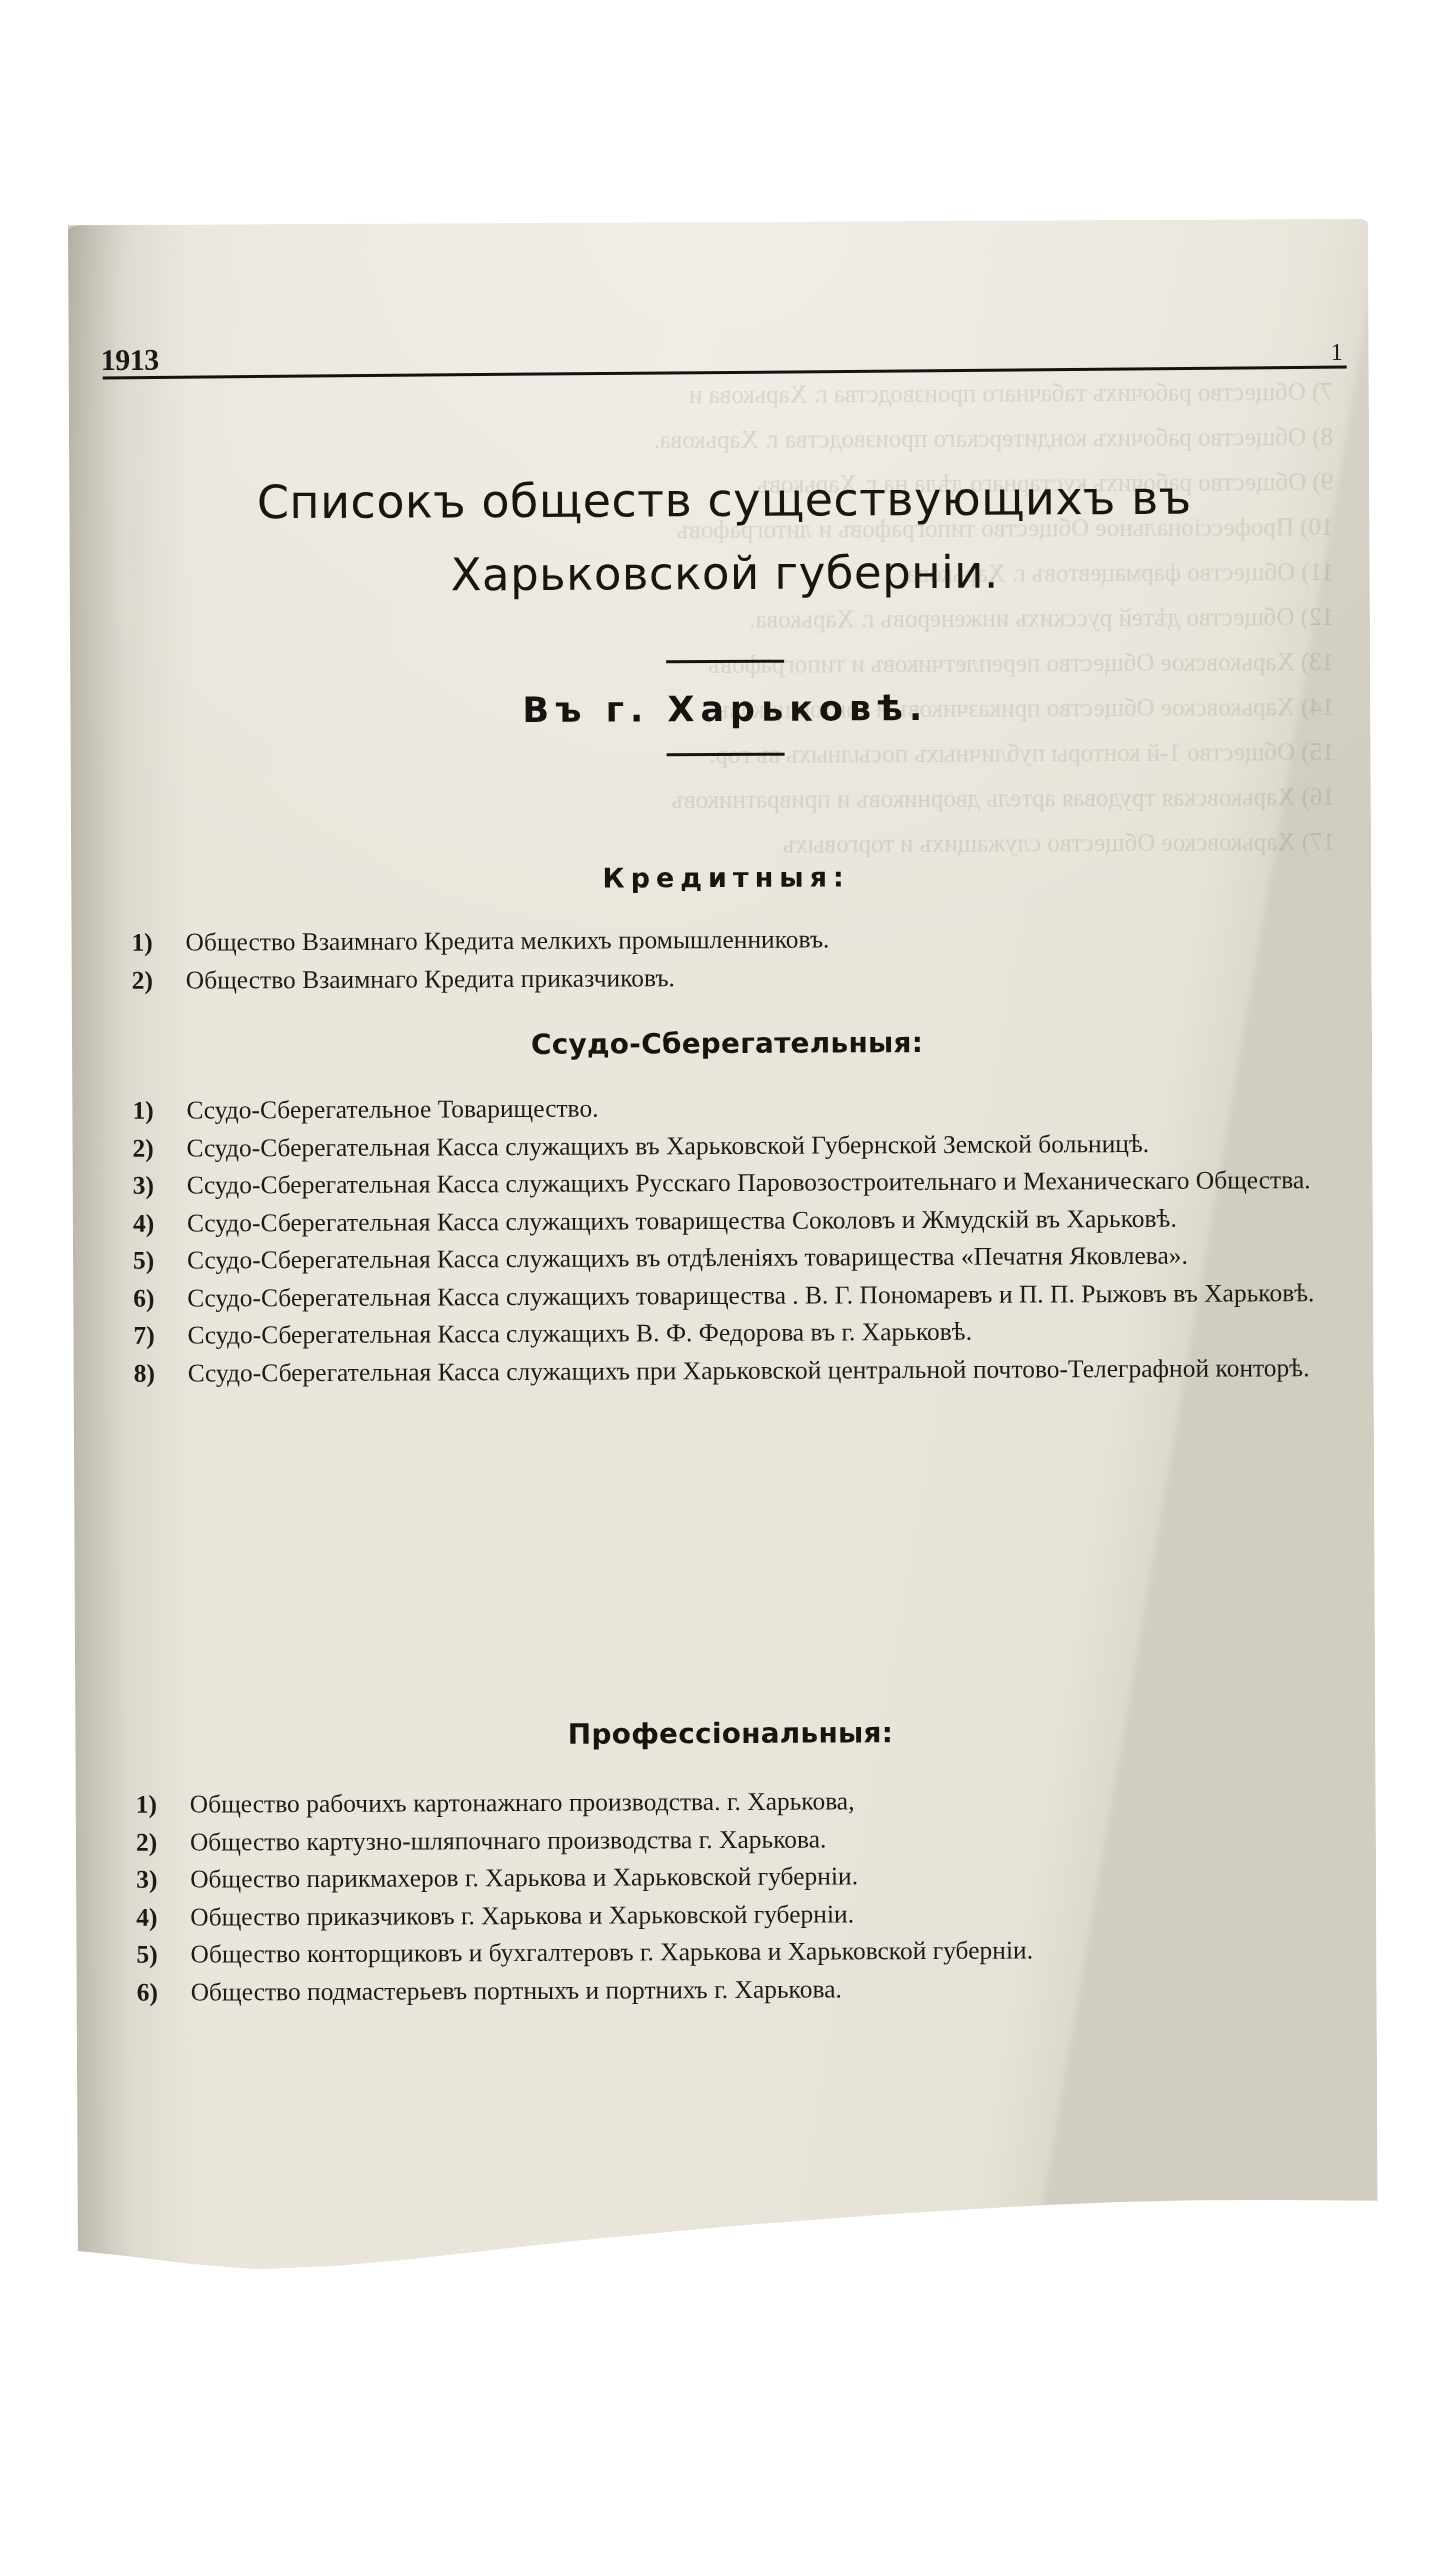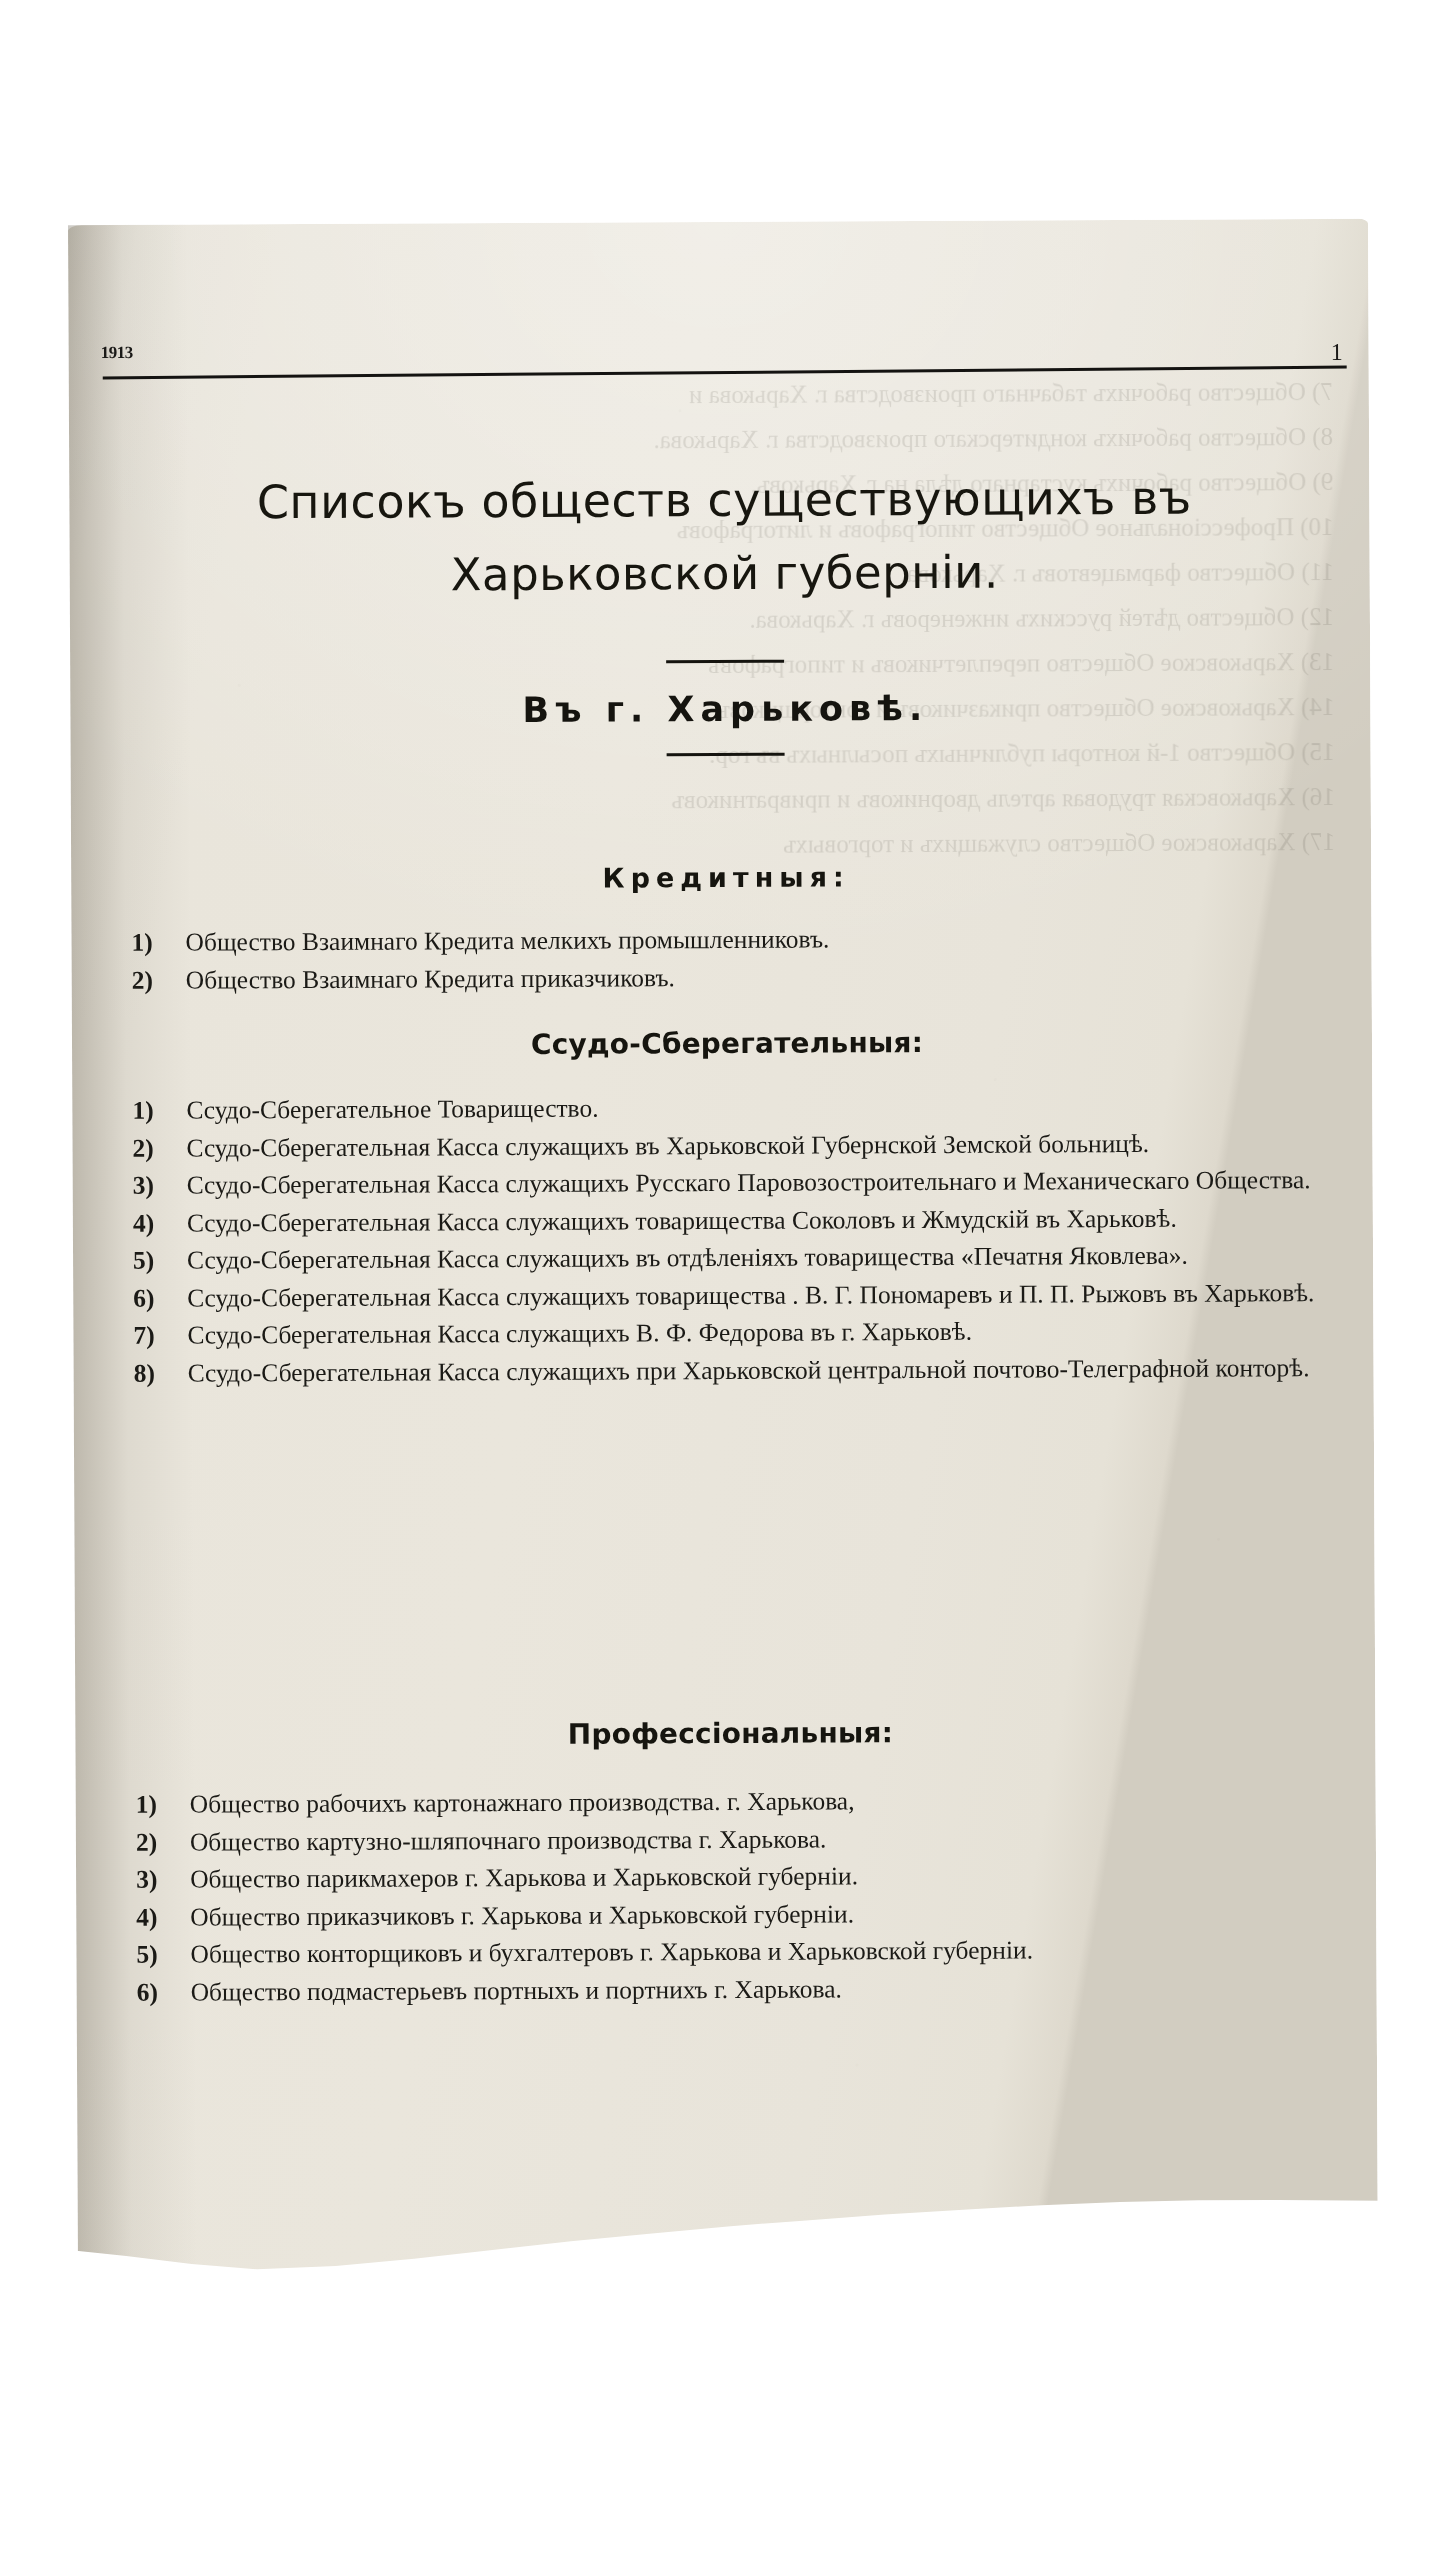--- a/index.html
+++ b/index.html
@@ -92,21 +92,21 @@
     left: 32px;
     right: 22px;
     height: 40px;
   }
   .rh-year {
     position: absolute;
     left: 0;
     top: 0;
     font-family: "Liberation Serif", "DejaVu Serif", serif;
     font-weight: bold;
-    font-size: 17px;
+    font-size: 30px;
     letter-spacing: -0.5px;
     color: #1a1917;
   }
   .rh-folio {
     position: absolute;
     right: 4px;
     top: 2px;
     font-family: "Liberation Serif", "DejaVu Serif", serif;
     font-size: 24px;
     color: #1a1917;

